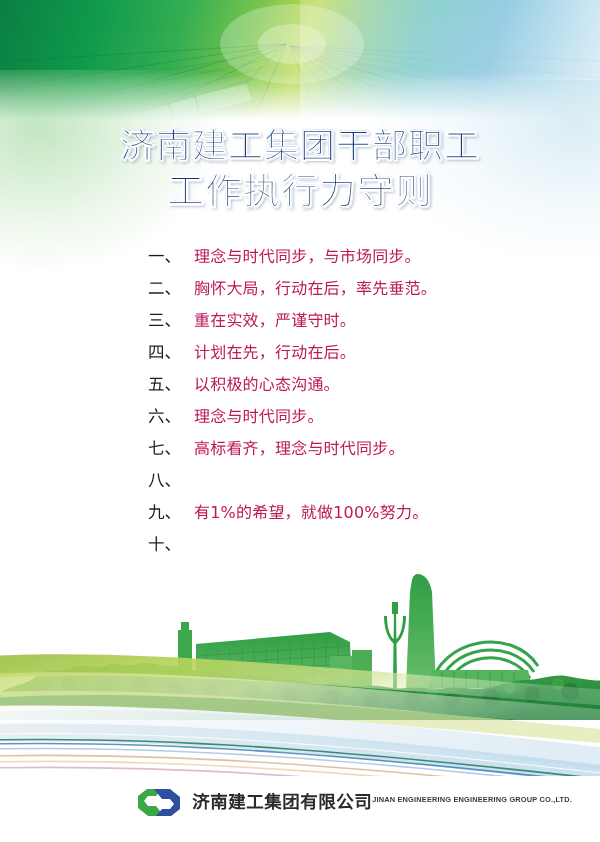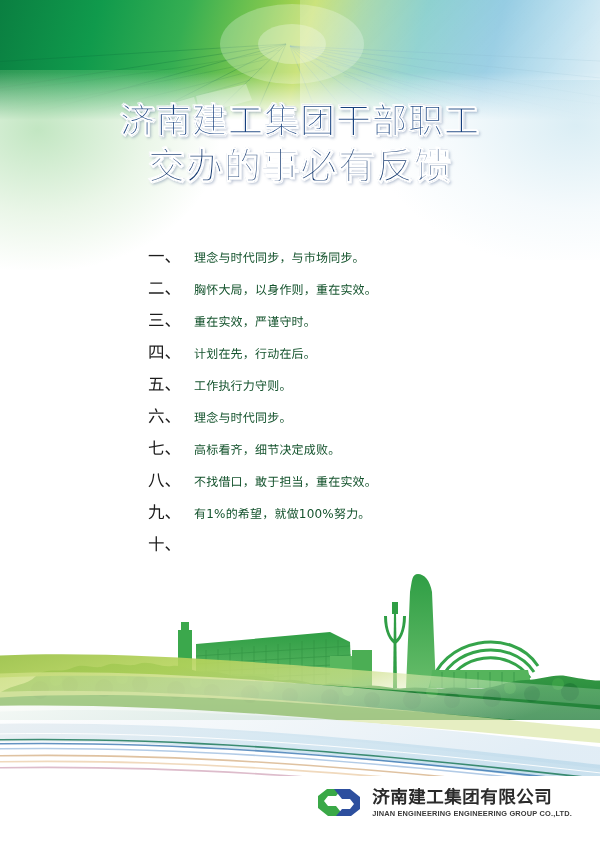--- a/index.html
+++ b/index.html
@@ -68,21 +68,21 @@
     position: absolute;
     top: 80px; right: -60px;
     width: 280px; height: 180px;
     background: radial-gradient(ellipse at 70% 25%, rgba(150,205,225,0.35) 0%, rgba(200,228,240,0.18) 45%, rgba(255,255,255,0) 75%);
     pointer-events: none;
   }
 
   
   .title-block {
     position: absolute;
-    top: 103px; left: 0;
+    top: 128px; left: 0;
     width: 600px;
     text-align: center;
     z-index: 6;
   }
   .title-line {
     display: block;
     font-family: "DejaVu Sans", "Liberation Sans", sans-serif;
     font-weight: bold;
     letter-spacing: 1px;
     color: #16407e;
@@ -118,22 +118,22 @@
   }
   .rule-num {
     width: 46px;
     flex: 0 0 46px;
     font-size: 16.5px;
     color: #1c1c1c;
     font-family: "DejaVu Sans", "Liberation Sans", sans-serif;
     letter-spacing: 0px;
   }
   .rule-text {
-    font-size: 12px;
-    color: #14532d;
+    font-size: 16px;
+    color: #be185d;
     font-family: "DejaVu Sans", "Liberation Sans", sans-serif;
     letter-spacing: 0.2px;
     white-space: nowrap;
     text-align: center;
   }
 
   
   .skyline {
     position: absolute;
     left: 0; bottom: 112px;
@@ -156,21 +156,21 @@
     align-items: center;
     gap: 10px;
     z-index: 7;
   }
   .logo-mark {
     width: 46px; height: 34px;
     flex: 0 0 46px;
   }
   .logo-text {
     display: flex;
-    flex-direction: column;
+    flex-direction: row;
     justify-content: flex-start;
   }
   .logo-cn {
     font-family: "DejaVu Sans", "Liberation Sans", sans-serif;
     font-weight: bold;
     font-size: 17.5px;
     color: #2b2b2b;
     letter-spacing: 0.5px;
     line-height: 1.1;
   }
@@ -260,55 +260,54 @@
     </svg>
 
     <div class="header-fade-bottom"></div>
   </div>
 
   <div class="left-haze"></div>
   <div class="right-haze"></div>
 
   <div class="title-block">
     <span class="title-line title-line-1">济南建工集团干部职工</span>
-    <span class="title-line title-line-2">交办的事必有反馈</span>
+    <span class="title-line title-line-2">工作执行力守则</span>
   </div>
 
   <div class="rules">
     <div class="rule-row">
       <span class="rule-num">一、</span>
       <span class="rule-text">理念与时代同步，与市场同步。</span>
     </div>
     <div class="rule-row">
       <span class="rule-num">二、</span>
-      <span class="rule-text">胸怀大局，以身作则，重在实效。</span>
+      <span class="rule-text">胸怀大局，行动在后，率先垂范。</span>
     </div>
     <div class="rule-row">
       <span class="rule-num">三、</span>
       <span class="rule-text">重在实效，严谨守时。</span>
     </div>
     <div class="rule-row">
       <span class="rule-num">四、</span>
       <span class="rule-text">计划在先，行动在后。</span>
     </div>
     <div class="rule-row">
       <span class="rule-num">五、</span>
-      <span class="rule-text">工作执行力守则。</span>
+      <span class="rule-text">以积极的心态沟通。</span>
     </div>
     <div class="rule-row">
       <span class="rule-num">六、</span>
       <span class="rule-text">理念与时代同步。</span>
     </div>
     <div class="rule-row">
       <span class="rule-num">七、</span>
-      <span class="rule-text">高标看齐，细节决定成败。</span>
+      <span class="rule-text">高标看齐，理念与时代同步。</span>
     </div>
     <div class="rule-row">
       <span class="rule-num">八、</span>
-      <span class="rule-text">不找借口，敢于担当，重在实效。</span>
     </div>
     <div class="rule-row">
       <span class="rule-num">九、</span>
       <span class="rule-text">有1%的希望，就做100%努力。</span>
     </div>
     <div class="rule-row">
       <span class="rule-num">十、</span>
     </div>
   </div>
 

